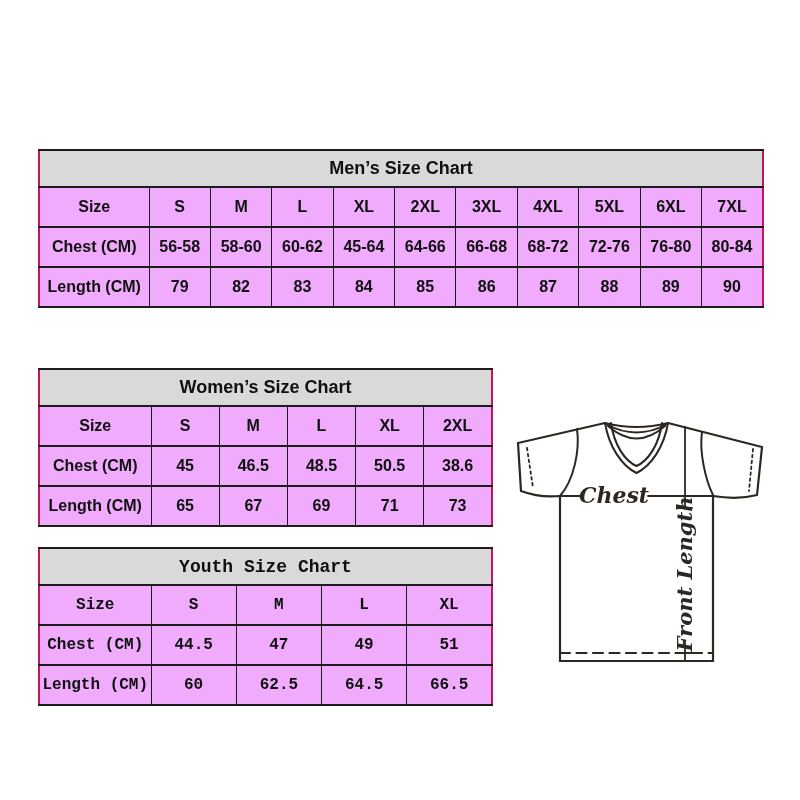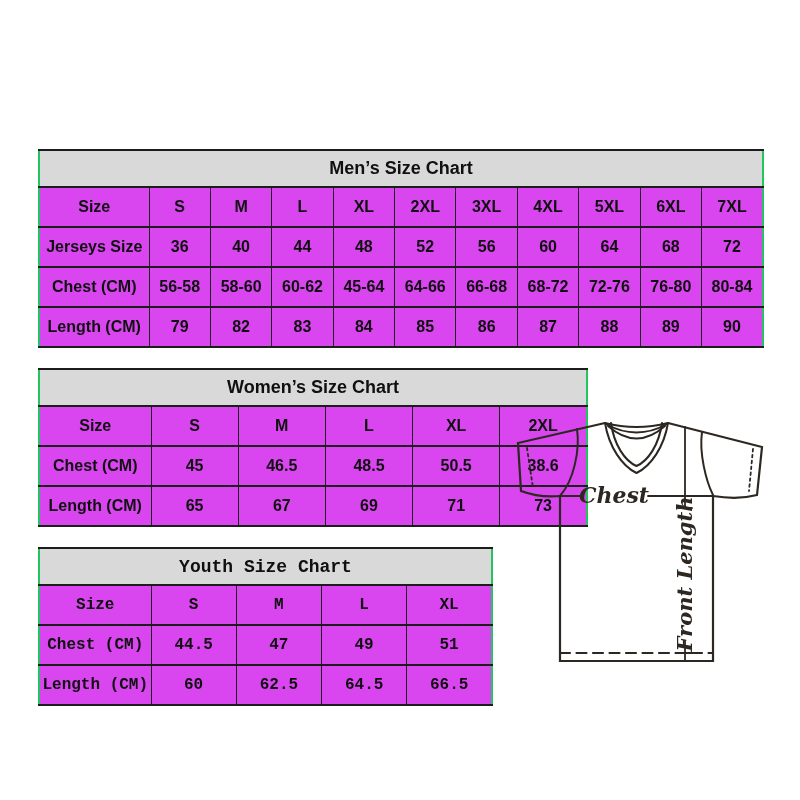--- a/index.html
+++ b/index.html
@@ -7,35 +7,35 @@
     position:relative;width:800px;height:800px;background:#ffffff;
     font-family:"Liberation Sans",sans-serif;overflow:hidden;color:#101010;
   }
   .page-title{
     position:absolute;top:96px;left:0;width:786px;margin:0;
     text-align:center;font-size:22px;font-weight:bold;color:#0d0d0d;
     letter-spacing:0.3px;
   }
   table.size-table{
     position:absolute;border-collapse:collapse;table-layout:fixed;
-    background:#d946ef;font-weight:bold;color:#101010;
-    border:2px solid #22c55e;
+    background:#f0abfc;font-weight:bold;color:#101010;
+    border:2px solid #be185d;
   }
   table.size-table th, table.size-table td{
     border:1.5px solid #1c1c1c;
     border-top-width:2px;border-bottom-width:2px;
     text-align:center;vertical-align:middle;padding:0;overflow:hidden;
     white-space:nowrap;
   }
   table.size-table th.table-title-cell{
     background:#d9d9d9;height:35px;font-size:18px;
   }
   table.size-table td{height:38px;font-size:16px;}
   #mens-table{left:38px;top:149px;width:726px;}
-  #womens-table{left:38px;top:368px;width:550px;}
+  #womens-table{left:38px;top:368px;width:455px;}
   #youth-table{left:38px;top:547px;width:455px;font-family:Liberation Mono, monospace;}
   #mens-table col.label-col{width:110px;}
   #womens-table col.label-col{width:112px;}
   #youth-table col.label-col{width:112px;}
   .jersey-svg{position:absolute;left:500px;top:405px;}
   .measure-text{
     font-family:"DejaVu Serif",serif;font-style:italic;font-weight:bold;
     fill:#2d2722;
   }
 </style>
@@ -63,33 +63,20 @@
           <td>L</td>
           <td>XL</td>
           <td>2XL</td>
           <td>3XL</td>
           <td>4XL</td>
           <td>5XL</td>
           <td>6XL</td>
           <td>7XL</td>
         </tr>
         <tr>
-          <td>Jerseys Size</td>
-          <td>36</td>
-          <td>40</td>
-          <td>44</td>
-          <td>48</td>
-          <td>52</td>
-          <td>56</td>
-          <td>60</td>
-          <td>64</td>
-          <td>68</td>
-          <td>72</td>
-        </tr>
-        <tr>
           <td>Chest (CM)</td>
           <td>56-58</td>
           <td>58-60</td>
           <td>60-62</td>
           <td>45-64</td>
           <td>64-66</td>
           <td>66-68</td>
           <td>68-72</td>
           <td>72-76</td>
           <td>76-80</td>

